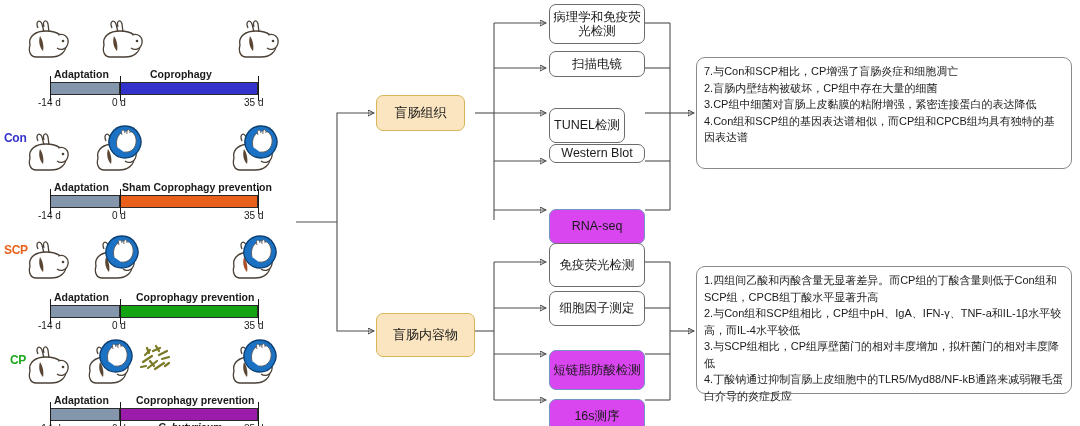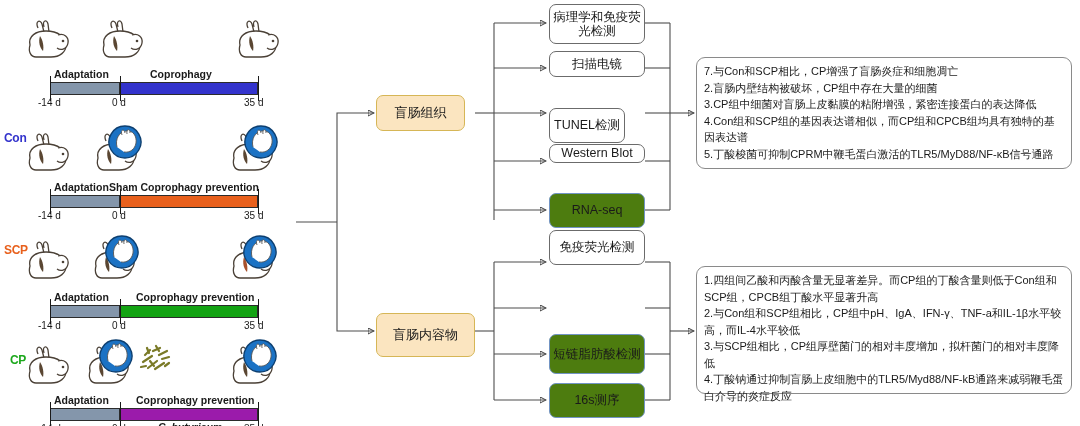--- a/index.html
+++ b/index.html
@@ -30,21 +30,21 @@
   .daylab{position:absolute;top:27px;font-size:10px;font-weight:normal;color:#1a1a1a;white-space:nowrap;}
   .sublab{position:absolute;top:25px;font-size:10.5px;font-style:italic;font-weight:bold;white-space:nowrap;}
 
   
   .node{
     position:absolute;box-sizing:border-box;border:1px solid #6b6b6b;border-radius:7px;
     background:#ffffff;display:flex;align-items:center;justify-content:center;text-align:center;
     font-size:12.5px;line-height:14.5px;color:#1a1a1a;padding:1px 3px;
   }
   .node.cat{background:#fbe5c0;border-color:#d6b656;font-size:13px;}
-  .node.seq{background:#4d7c0f;border-color:#7294c4;}
+  .node.seq{background:#d946ef;border-color:#7294c4;margin-top:16px;}
   .node.txt{
     justify-content:flex-start;text-align:left;align-items:flex-start;
     font-size:11px;line-height:16.5px;padding:5px 7px 4px 7px;border-radius:9px;border-color:#8a8a8a;
   }
   .node.txt p{margin:0;}
 
   svg.wires{position:absolute;left:0;top:0;width:1080px;height:426px;pointer-events:none;}
   svg.wires path,svg.wires line{stroke:#4d4d4d;stroke-width:1.1;fill:none;}
 </style>
 </head>
@@ -204,21 +204,21 @@
       </div>
     </div>
     <div class="timeline">
       <div class="tl-label" style="color:#e8601c;top:12px">SCP</div>
       <div class="bar adapt"></div>
       <div class="bar phase" style="background:#e8601c"></div>
       <div class="tick" style="left:50px;top:6px;height:25px"></div>
       <div class="tick" style="left:120px;top:6px;height:25px"></div>
       <div class="tick" style="left:258px;top:6px;height:25px"></div>
       <div class="phase-name" style="left:54px">Adaptation</div>
-      <div class="phase-name" style="left:109px">Sham Coprophagy prevention</div>
+      <div class="phase-name" style="left:122px">Sham Coprophagy prevention</div>
       <div class="daylab" style="left:38px">-14 d</div>
       <div class="daylab" style="left:112px">0 d</div>
       <div class="daylab" style="left:244px">35 d</div>
     </div>
   </div>
 
   <div class="group" style="top:235px">
     <div class="rabbits">
       <div class="rab" style="left:18px;top:4px">
         <svg viewBox="0 0 56 46">
@@ -379,31 +379,31 @@
 
   <div class="node cat" style="left:376px;top:95px;width:89px;height:36px">盲肠组织</div>
   <div class="node cat" style="left:376px;top:313px;width:99px;height:44px">盲肠内容物</div>
 
   <div class="node" style="left:549px;top:4px;width:96px;height:40px">病理学和免疫荧光检测</div>
   <div class="node" style="left:549px;top:51px;width:96px;height:26px">扫描电镜</div>
   <div class="node" style="left:549px;top:108px;width:76px;height:35px">TUNEL检测</div>
   <div class="node" style="left:549px;top:144px;width:96px;height:19px">Western Blot</div>
   <div class="node seq" style="left:549px;top:193px;width:96px;height:35px">RNA-seq</div>
 
-  <div class="node" style="left:549px;top:230px;width:96px;height:35px">免疫荧光检测</div>
+  <div class="node" style="left:549px;top:243px;width:96px;height:44px">免疫荧光检测</div>
+  <div class="node" style="left:549px;top:291px;width:96px;height:35px">细胞因子测定</div>
   <div class="node seq" style="left:549px;top:334px;width:96px;height:40px">短链脂肪酸检测</div>
   <div class="node seq" style="left:549px;top:383px;width:96px;height:35px">16s测序</div>
 
   <div class="node txt" style="left:696px;top:57px;width:376px;height:112px">
     <div>
       <p>7.与Con和SCP相比，CP增强了盲肠炎症和细胞凋亡</p>
       <p>2.盲肠内壁结构被破坏，CP组中存在大量的细菌</p>
       <p>3.CP组中细菌对盲肠上皮黏膜的粘附增强，紧密连接蛋白的表达降低</p>
       <p>4.Con组和SCP组的基因表达谱相似，而CP组和CPCB组均具有独特的基因表达谱</p>
-      <p>5.丁酸梭菌可抑制CPRM中鞭毛蛋白激活的TLR5/MyD88/NF-κB信号通路</p>
     </div>
   </div>
 
   <div class="node txt" style="left:696px;top:266px;width:376px;height:128px">
     <div>
       <p>1.四组间乙酸和丙酸含量无显著差异。而CP组的丁酸含量则低于Con组和SCP组，CPCB组丁酸水平显著升高</p>
       <p>2.与Con组和SCP组相比，CP组中pH、IgA、IFN-γ、TNF-a和IL-1β水平较高，而IL-4水平较低</p>
       <p>3.与SCP组相比，CP组厚壁菌门的相对丰度增加，拟杆菌门的相对丰度降低</p>
       <p>4.丁酸钠通过抑制盲肠上皮细胞中的TLR5/Myd88/NF-kB通路来减弱鞭毛蛋白介导的炎症反应</p>
     </div>

